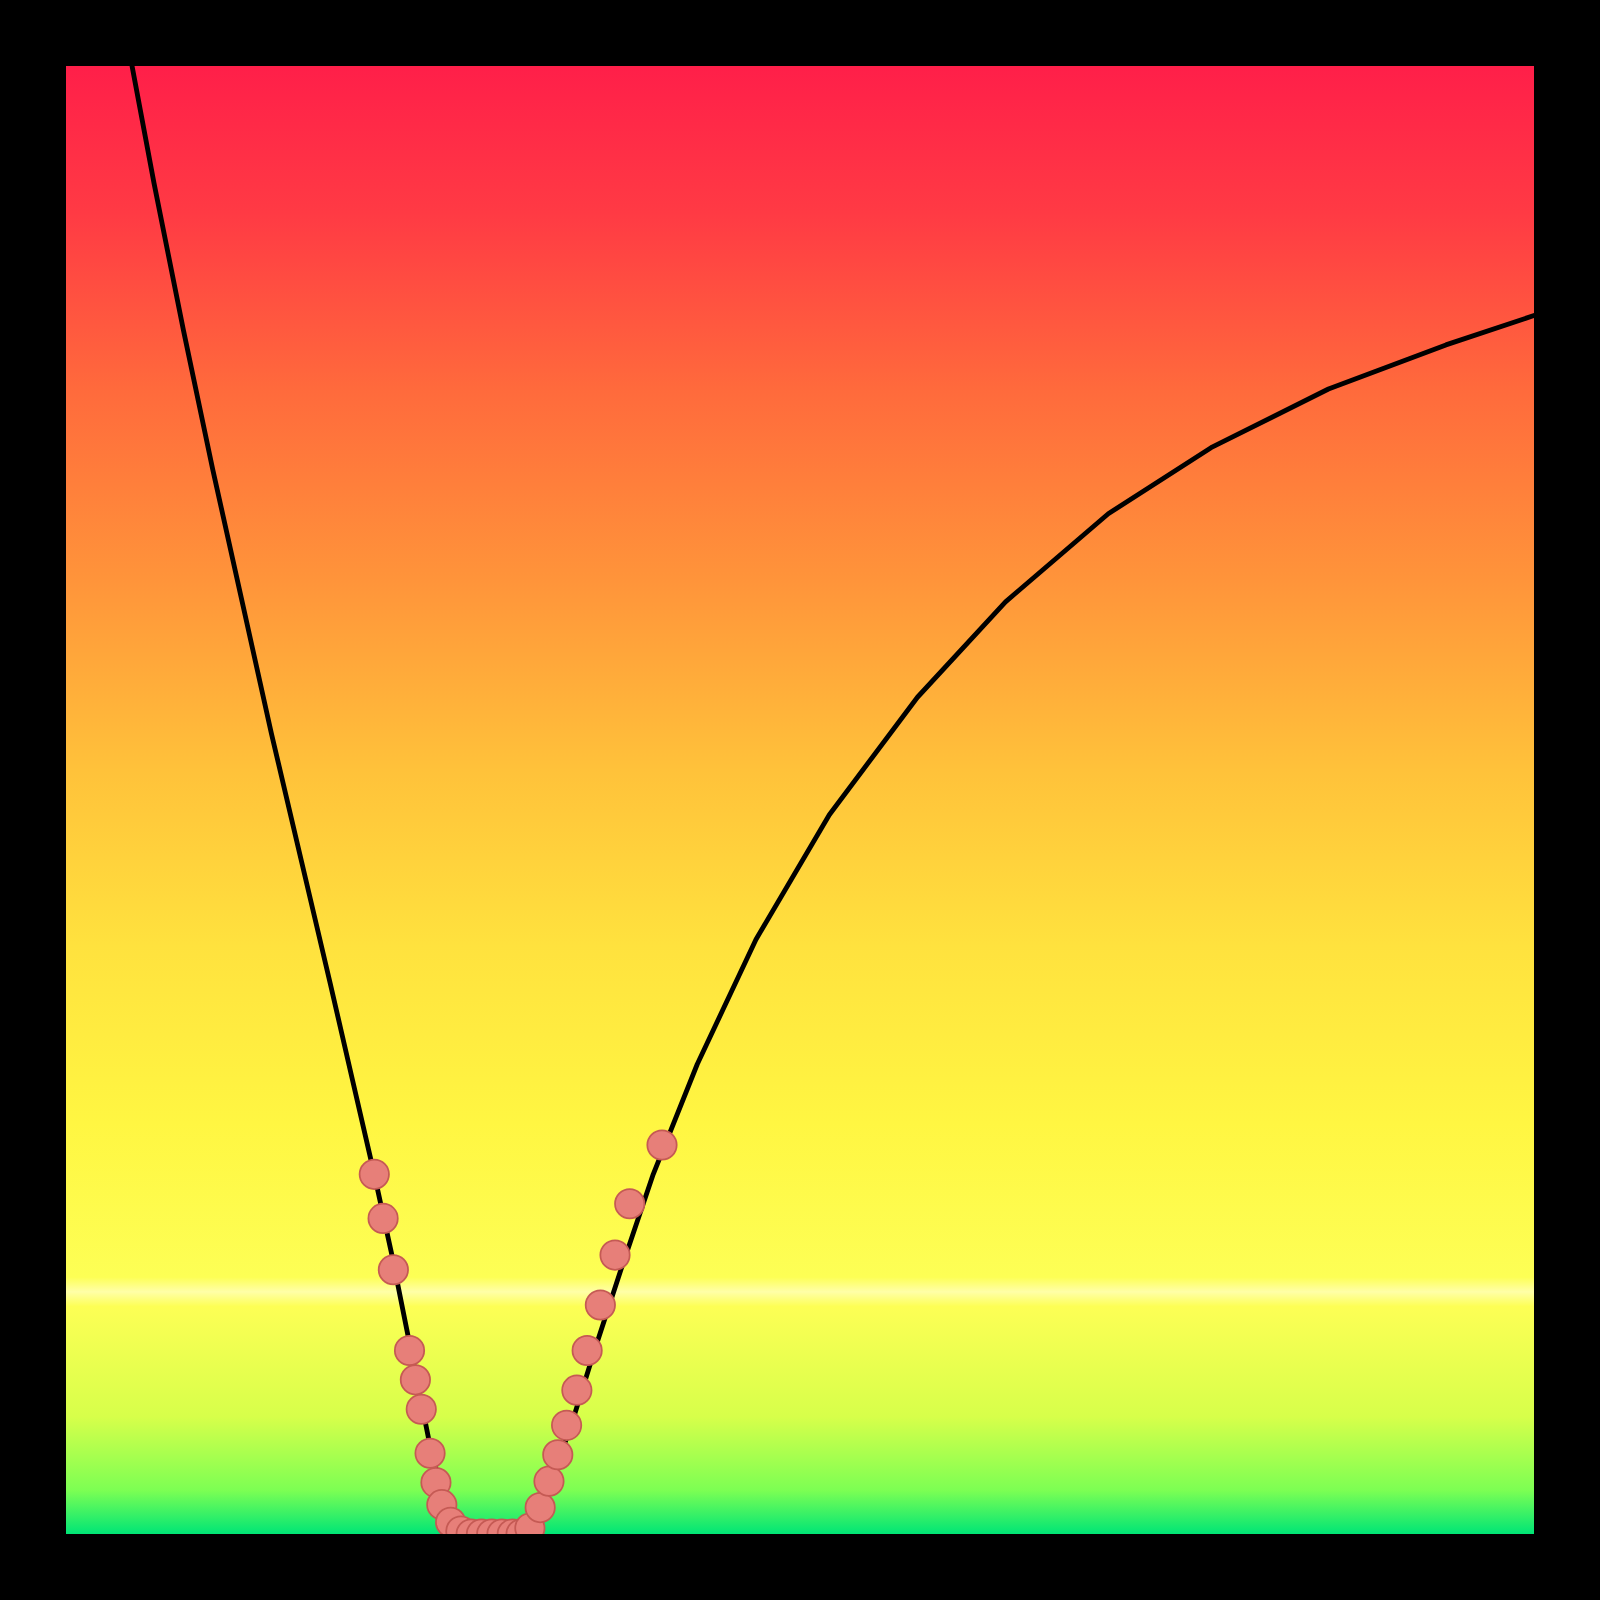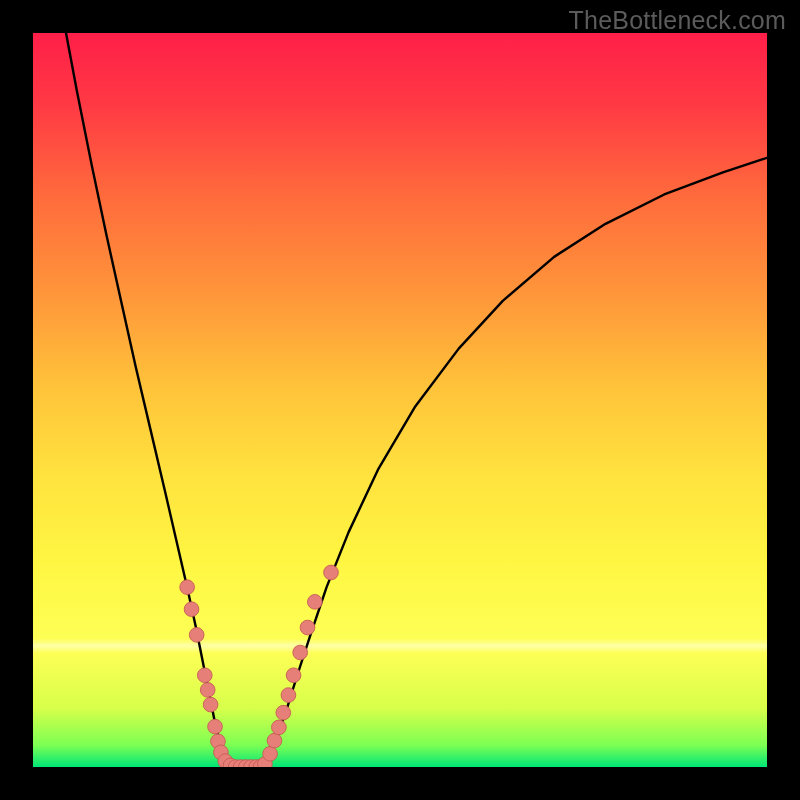--- a/index.html
+++ b/index.html
@@ -34,21 +34,20 @@
     letter-spacing: 0.2px;
     font-weight: 400;
     user-select: none;
   }
 </style>
 </head>
 <body>
 
 <div class="stage">
 
-  <div class="watermark">TheBottleneck.com</div>
 
   <div class="plot-area">
     <svg id="chart-svg" width="734" height="734" viewBox="0 0 100 100" preserveAspectRatio="none">
       <defs>
         <linearGradient id="bg-grad" x1="0" y1="0" x2="0" y2="1">
             <stop offset="0%" stop-color="#ff1f49"></stop>
             <stop offset="10%" stop-color="#ff3a44"></stop>
             <stop offset="22%" stop-color="#ff6a3c"></stop>
             <stop offset="35%" stop-color="#ff943a"></stop>
             <stop offset="48%" stop-color="#ffc23a"></stop>

